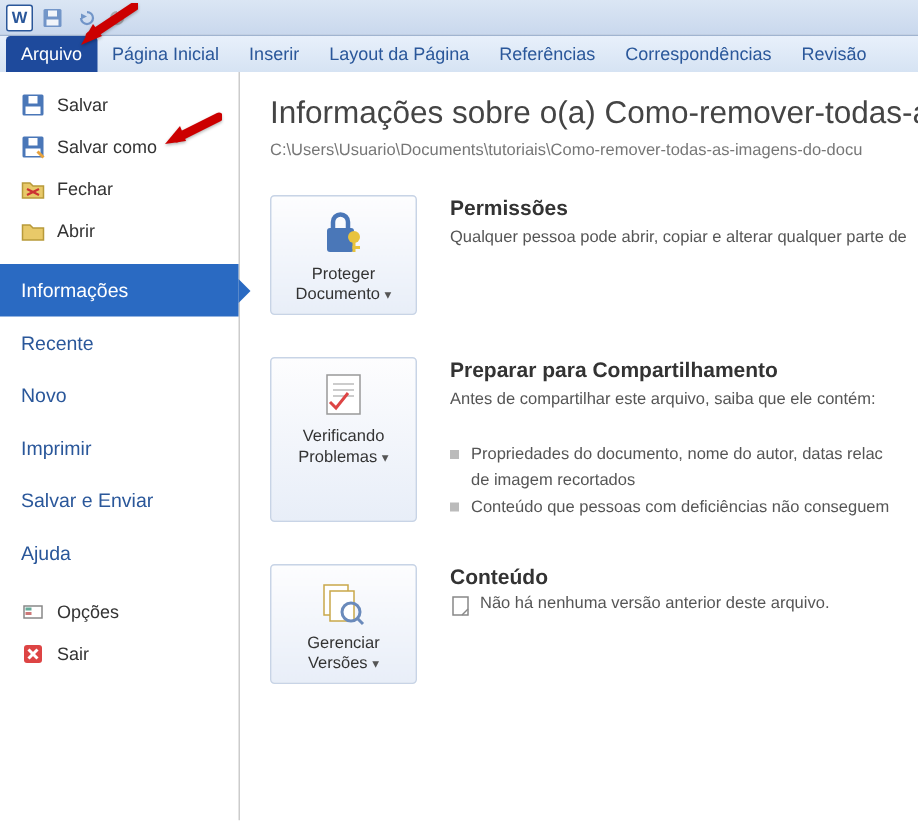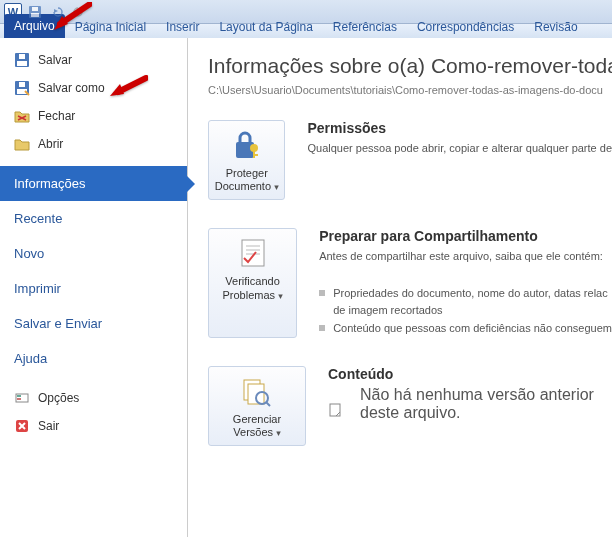--- a/index.html
+++ b/index.html
@@ -2,27 +2,27 @@
 <html><head>
 <meta charset="utf-8">
 <style>
 * { margin: 0; padding: 0; box-sizing: border-box; font-family: "Segoe UI", Tahoma, sans-serif; }
 body { background: #fff; width: 612px; height: 547px; overflow: hidden; font-size: 12px; }
 
 .titlebar { height: 24px; background: linear-gradient(#dbe6f4, #c9d8ed); display: flex; align-items: center; padding: 0 4px; gap: 4px; border-bottom: 1px solid #a0b4d0; }
 .word-icon { width: 18px; height: 18px; background: #fff; border: 1px solid #2a579a; display: flex; align-items: center; justify-content: center; color: #2a579a; font-weight: bold; font-size: 11px; border-radius: 2px; }
 .qat-btn { width: 18px; height: 18px; display: flex; align-items: center; justify-content: center; opacity: 0.7; cursor: pointer; }
 
-.ribbon-tabs { height: 14px; background: linear-gradient(#e8f0fb, #d6e3f3); display: flex; align-items: flex-end; padding-left: 4px; }
+.ribbon-tabs { height: 24px; background: linear-gradient(#e8f0fb, #d6e3f3); display: flex; align-items: center; padding-left: 4px; }
 .tab { padding: 4px 10px; font-size: 12px; color: #2a579a; cursor: pointer; }
 .tab.active { background: #1e4a9c; color: #fff; border-radius: 3px 3px 0 0; padding: 5px 10px; }
 
 .backstage { display: flex; height: calc(100% - 48px); }
 
-.left-panel { width: 188px; background: #fff; border-right: 1px solid #ccc; padding-top: 8px; }
+.left-panel { width: 160px; background: #fff; border-right: 1px solid #ccc; padding-top: 8px; }
 .menu-item { display: flex; align-items: center; padding: 6px 14px; gap: 8px; cursor: pointer; font-size: 12px; color: #333; }
 .menu-item.tab-item { padding: 10px 14px; font-size: 13px; color: #2a579a; }
 .menu-item.tab-item.selected { background: #2a6ac2; color: #fff; position: relative; }
 .menu-item.tab-item.selected::after { content: ''; position: absolute; right: -8px; top: 50%; transform: translateY(-50%); border-left: 8px solid #2a6ac2; border-top: 8px solid transparent; border-bottom: 8px solid transparent; }
 .menu-sep { height: 8px; }
 .mi-icon { width: 16px; height: 16px; display: inline-flex; align-items: center; justify-content: center; }
 
 .right-panel { flex: 1; padding: 16px 0 0 20px; overflow: hidden; }
 .page-title { font-size: 21px; color: #444; margin-bottom: 6px; white-space: nowrap; }
 .path { font-size: 11px; color: #777; margin-bottom: 24px; white-space: nowrap; }
@@ -32,21 +32,21 @@
 .big-btn-icon { width: 36px; height: 36px; margin-bottom: 4px; display: flex; align-items: center; justify-content: center; }
 .big-btn-label { font-size: 11px; color: #333; line-height: 1.2; }
 .big-btn-label .drop { font-size: 9px; color: #555; }
 
 .section-body { flex: 1; }
 .section-title { font-size: 14px; font-weight: 600; color: #333; margin-bottom: 4px; }
 .section-text { font-size: 11px; color: #555; line-height: 1.5; white-space: nowrap; }
 .bullet-list { margin-top: 20px; }
 .bullet-item { display: flex; gap: 8px; font-size: 11px; color: #555; line-height: 1.6; white-space: nowrap; }
 .bullet-sq { width: 6px; height: 6px; background: #bbb; margin-top: 5px; flex-shrink: 0; }
-.versions-line { display: flex; align-items: flex-end; gap: 16px; font-size: 16px; color: #555; }
+.versions-line { display: flex; align-items: flex-start; gap: 4px; font-size: 11px; color: #555; }
 
 .arrow { position: absolute; color: #d00; pointer-events: none; }
 .arrow svg { filter: drop-shadow(0 1px 1px rgba(0,0,0,0.3)); }
 .arrow.a1 { top: 2px; left: 52px; }
 .arrow.a2 { top: 72px; left: 108px; }
 
 .container { position: relative; width: 612px; height: 547px; }
 </style>
 </head>
 <body>

